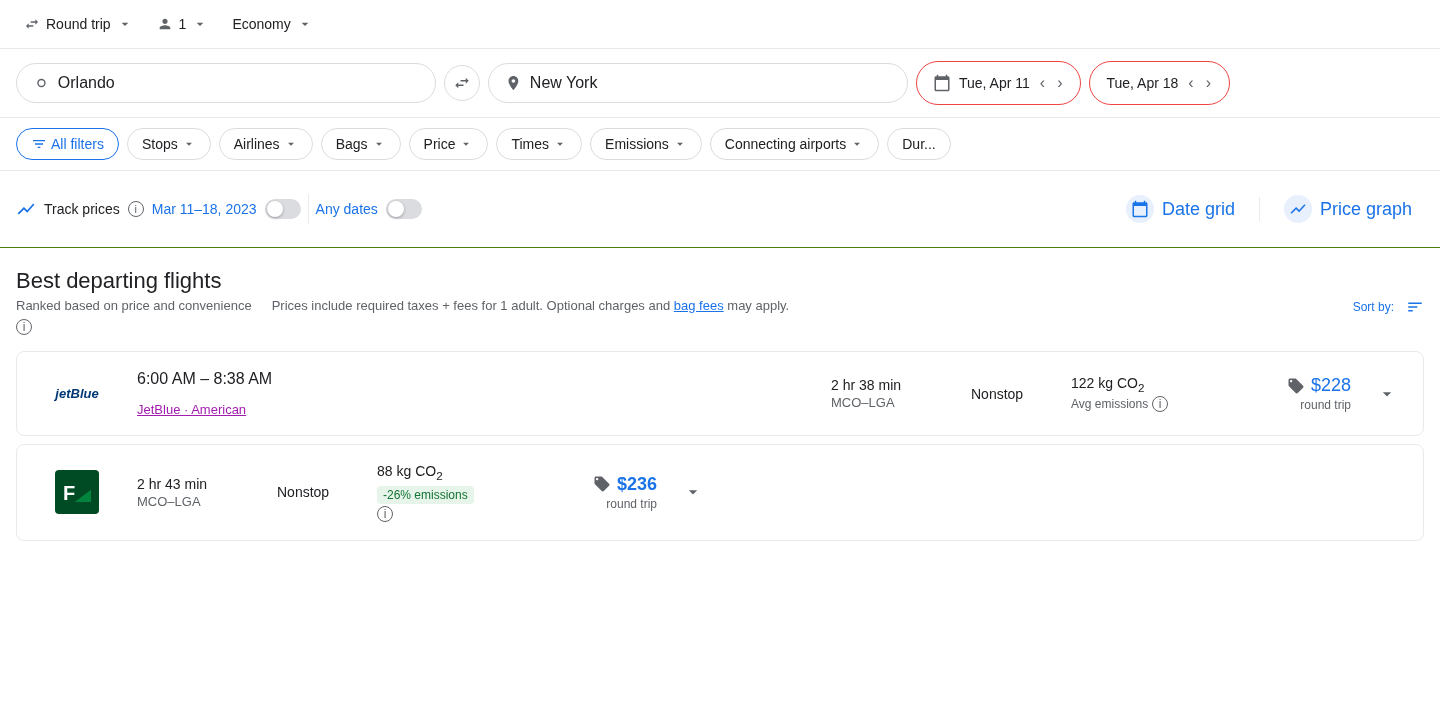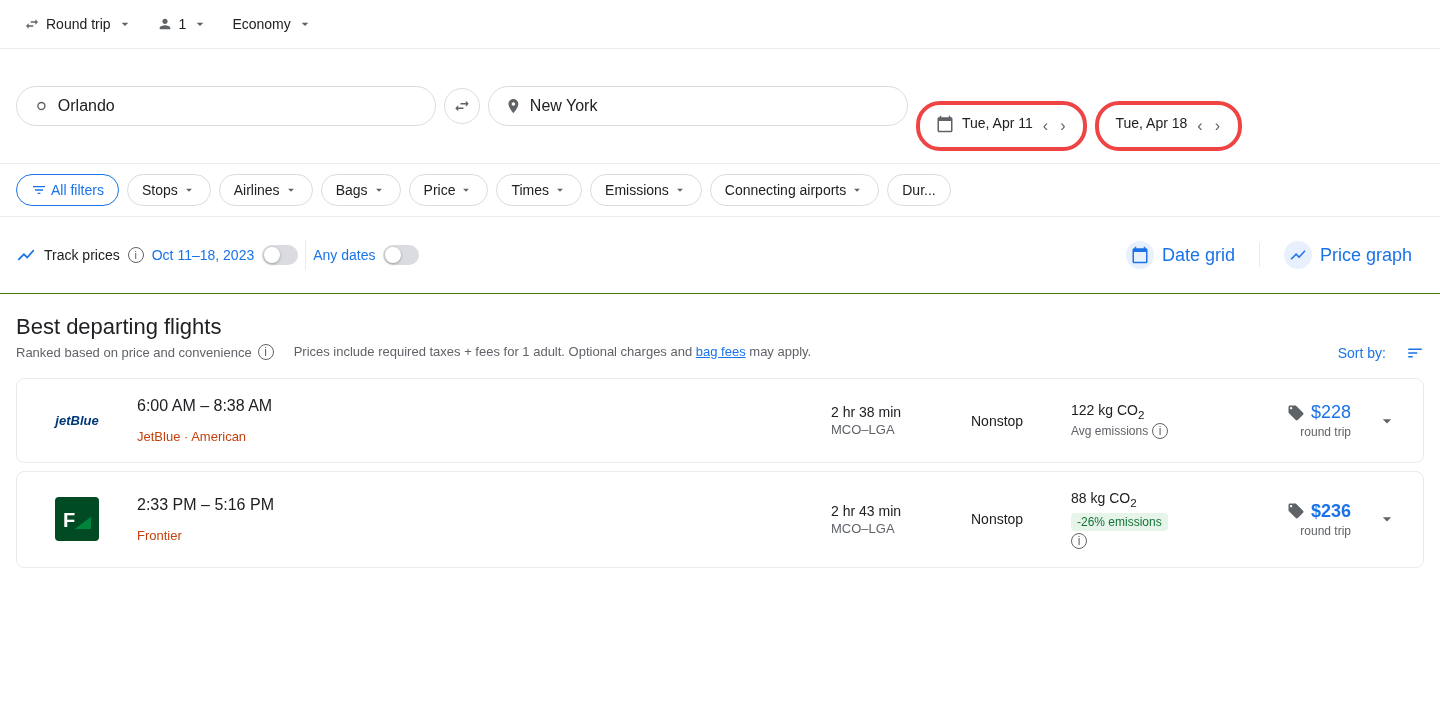--- a/index.html
+++ b/index.html
@@ -9,21 +9,21 @@
     .top-bar { display: flex; align-items: center; gap: 8px; padding: 10px 16px; border-bottom: 1px solid #e8eaed; }
     .top-btn { display: flex; align-items: center; gap: 6px; background: none; border: none; cursor: pointer; font-size: 14px; color: #202124; padding: 6px 8px; border-radius: 20px; }
     .top-btn svg { width: 16px; height: 16px; fill: #5f6368; }
 
     
     .search-row { display: flex; align-items: center; gap: 8px; padding: 12px 16px; border-bottom: 1px solid #e8eaed; }
     .search-box { display: flex; align-items: center; gap: 8px; border: 1px solid #dadce0; border-radius: 24px; padding: 10px 16px; min-width: 200px; background: #fff; }
     .search-box.origin { flex: 1; max-width: 420px; }
     .search-box.dest { flex: 1; max-width: 420px; }
     .swap-btn { width: 36px; height: 36px; border-radius: 50%; border: 1px solid #dadce0; background: #fff; display: flex; align-items: center; justify-content: center; cursor: pointer; flex-shrink: 0; }
-    .date-box { display: flex; gap: 8px; border: 4px solid #ef4444; border-radius: 24px; padding: 10px 16px; cursor: pointer; margin-top: 40px; }
+    .date-box { display: flex; align-items: center; gap: 8px; border: 1px solid #ef4444; border-radius: 24px; padding: 10px 16px; cursor: pointer; }
     .date-nav { background: none; border: none; cursor: pointer; padding: 2px; color: #5f6368; font-size: 16px; }
     .search-input { border: none; outline: none; font-size: 16px; color: #202124; background: transparent; width: 100%; }
 
     
     .filter-row { display: flex; align-items: center; gap: 8px; padding: 10px 16px; border-bottom: 1px solid #e8eaed; overflow-x: auto; }
     .filter-btn { display: flex; align-items: center; gap: 4px; border: 1px solid #dadce0; border-radius: 20px; padding: 7px 14px; background: #fff; cursor: pointer; font-size: 14px; color: #202124; white-space: nowrap; }
     .filter-btn.all-filters { color: #1a73e8; border-color: #1a73e8; }
     .filter-btn.all-filters svg { fill: #1a73e8; }
 
     
@@ -37,34 +37,34 @@
     .any-dates { display: flex; align-items: center; gap: 8px; }
     .any-dates-label { color: #1a73e8; font-size: 14px; }
     .track-right { margin-left: auto; display: flex; align-items: center; gap: 12px; }
     .view-btn { display: flex; align-items: center; gap: 8px; color: #1a73e8; font-size: 18px; cursor: pointer; padding: 8px 12px; border-radius: 20px; }
     .view-divider { width: 1px; height: 24px; background: #e8eaed; }
     .view-icon { width: 28px; height: 28px; background: #e8f0fe; border-radius: 50%; display: flex; align-items: center; justify-content: center; }
 
     
     .flights-section { padding: 20px 16px 0; }
     .section-title { font-size: 22px; font-weight: 400; margin-bottom: 4px; }
-    .section-subtitle { font-size: 13px; color: #5f6368; display: flex; align-items: flex-end; gap: 6px; }
+    .section-subtitle { font-size: 13px; color: #5f6368; display: flex; align-items: flex-start; gap: 6px; flex-direction: column; }
     .info-circle { color: #5f6368; font-size: 12px; width: 16px; height: 16px; border: 1px solid #5f6368; border-radius: 50%; display: inline-flex; align-items: center; justify-content: center; cursor: pointer; flex-shrink: 0; }
     .price-notice { font-size: 13px; color: #5f6368; margin-left: 20px; }
     .bag-fees { color: #1a73e8; text-decoration: underline; cursor: pointer; }
-    .sort-by { margin-left: auto; color: #1a73e8; font-size: 14px; display: flex; align-items: center; gap: 20px; cursor: pointer; }
+    .sort-by { margin-left: auto; color: #1a73e8; font-size: 12px; display: flex; align-items: center; gap: 12px; cursor: pointer; }
     .subtitle-row { display: flex; align-items: flex-start; margin-bottom: 16px; }
 
     
     .flight-card { border: 1px solid #e8eaed; border-radius: 8px; margin-bottom: 8px; padding: 18px 20px; display: flex; align-items: center; gap: 20px; cursor: pointer; }
     .airline-logo { width: 80px; display: flex; align-items: center; justify-content: center; flex-shrink: 0; }
     .jetblue-text { color: #003876; font-size: 13px; font-weight: 600; font-style: italic; }
     .flight-times { flex: 1; min-width: 160px; }
     .flight-time { font-size: 16px; font-weight: 500; }
-    .flight-airlines { font-size: 13px; color: #c2410c; margin-top: 14px; }
+    .flight-airlines { font-size: 13px; color: #a21caf; margin-top: 14px; text-decoration: underline; }
     .flight-duration { flex: 0 0 120px; }
     .duration-time { font-size: 14px; font-weight: 500; }
     .duration-route { font-size: 13px; color: #5f6368; margin-top: 2px; }
     .flight-stops { flex: 0 0 80px; font-size: 14px; }
     .flight-emissions { flex: 0 0 160px; }
     .emissions-val { font-size: 14px; }
     .emissions-sub { font-size: 12px; color: #5f6368; margin-top: 2px; display: flex; align-items: center; gap: 4px; }
     .emissions-badge { background: #e6f4ea; color: #137333; font-size: 12px; padding: 2px 6px; border-radius: 4px; margin-top: 4px; display: inline-block; }
     .flight-price { text-align: right; flex: 0 0 100px; }
     .price-label { color: #1a73e8; font-size: 18px; font-weight: 500; display: flex; align-items: center; gap: 6px; justify-content: flex-end; }
@@ -202,21 +202,21 @@
   </button>
 </div>
 
 <div class="track-row">
   <div class="track-left">
     <svg width="20" height="20" viewBox="0 0 24 24">
         <path d="M3.5 18.49l6-6.01 4 4L22 6.92l-1.41-1.41-7.09 7.97-4-4L2 16.99z" fill="#1a73e8"></path>
       </svg>
     <span style="font-weight:500;">Track prices</span>
     <span class="track-info">i</span>
-    <span class="track-date">Oct 11–18, 2023</span>
+    <span class="track-date">Mar 11–18, 2023</span>
     <div class="toggle"></div>
   </div>
 
   <div class="track-divider"></div>
 
   <div class="any-dates">
     <span class="any-dates-label">Any dates</span>
     <div class="toggle"></div>
   </div>
 
@@ -302,24 +302,20 @@
 
   <div class="flight-card">
     <div class="airline-logo">
       <svg width="44" height="44" viewBox="0 0 44 44">
         <rect width="44" height="44" rx="4" fill="#004b23"></rect>
         <text x="8" y="30" font-size="20" font-weight="900" fill="white" font-family="Arial">F</text>
         <polyline points="20,32 36,20 36,32" fill="#00843d" stroke="none"></polyline>
         <path d="M20 32 L36 20 L36 32 Z" fill="#00843d"></path>
       </svg>
     </div>
-    <div class="flight-times">
-      <div class="flight-time">2:33 PM – 5:16 PM</div>
-      <div class="flight-airlines">Frontier</div>
-    </div>
     <div class="flight-duration">
       <div class="duration-time">2 hr 43 min</div>
       <div class="duration-route">MCO–LGA</div>
     </div>
     <div class="flight-stops">Nonstop</div>
     <div class="flight-emissions">
       <div class="emissions-val">88 kg CO<sub>2</sub></div>
       <div class="emissions-badge">-26% emissions</div>
       <div class="emissions-sub">
         <span class="info-circle">i</span>

